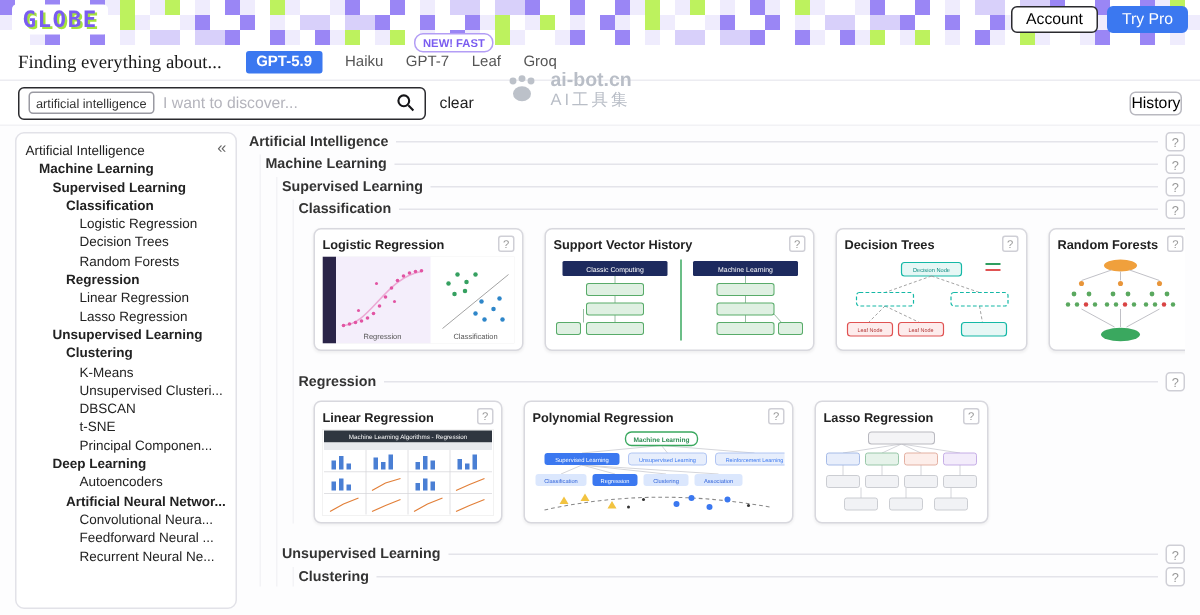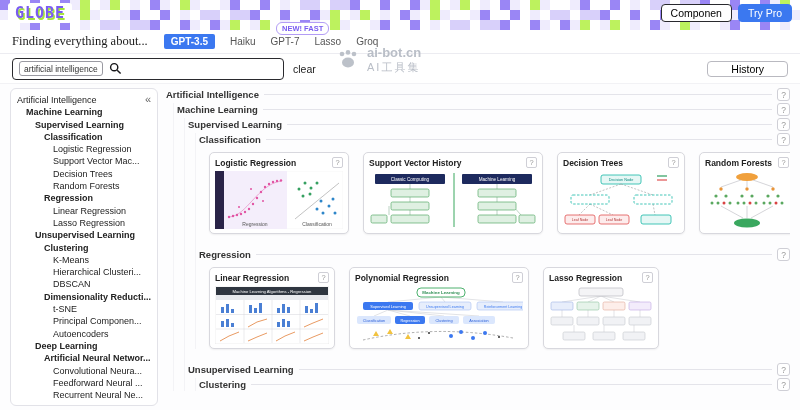--- a/index.html
+++ b/index.html
@@ -29,21 +29,21 @@
   .wm-name{font-size:13px;font-weight:bold;color:#b9bec7}
   .wm-cn{font-size:11px;letter-spacing:2px;color:#b9bec7}
 
   
   .searchrow{position:relative;height:30px;background:#fff;display:flex;align-items:center;padding:0 12px;border-bottom:1px solid #f2f2f5}
   .searchbox{display:flex;align-items:center;width:272px;height:22px;border:1.5px solid #2a2a2e;border-radius:4px;padding:0 6px;gap:6px;background:#fff}
   .chip{border:1px solid #9a9aa2;border-radius:3px;font-size:8.5px;color:#333;padding:1.5px 4px;white-space:nowrap;cursor:pointer}
   .search-input{flex:1;border:none;outline:none;font-size:10.5px;color:#333;min-width:20px;background:transparent;font-family:"Liberation Sans",sans-serif}
   .search-input::placeholder{color:#b4b4bc}
   .clear{font-size:10.5px;color:#222;margin-left:9px;cursor:pointer}
-  .btn.history{margin-left:auto;border:1px solid #b9b9c0;font-size:10.5px;padding:1px 23px}
+  .btn.history{margin-left:auto;border:1px solid #b9b9c0;font-size:10.5px;padding:1px 0}
 
   
   .body{display:flex;align-items:flex-start;height:326px}
   .sidebar{position:relative;width:148px;margin:4px 0 0 10px;border:1px solid #e2e2e8;border-radius:6px;background:#fff;padding:5px 4px;height:318px;overflow:hidden;flex:none}
   .tree-item{font-size:9px;color:#222;line-height:12.3px;white-space:nowrap;overflow:hidden;cursor:pointer}
   .tree-item.bold{font-weight:bold}
   .collapse{position:absolute;right:6px;top:5px;color:#666;font-size:11px;cursor:pointer;line-height:1}
   .content{flex:1;margin:4px 10px 0 8px;height:322px;overflow:hidden;position:relative}
 
   .sec-head{display:flex;align-items:center;height:13px;margin-bottom:2px}
@@ -304,32 +304,32 @@
         <div style="background: rgb(154, 134, 245);"></div>
         <div style="background: rgb(255, 255, 255);"></div>
         <div style="background: rgb(255, 255, 255);"></div>
         <div style="background: rgb(154, 134, 245);"></div>
         <div style="background: rgb(255, 255, 255);"></div>
         <div style="background: rgb(239, 236, 253);"></div>
         <div style="background: rgb(255, 255, 255);"></div>
       </div>
     <div class="logo">GLOBE</div>
     <div class="top-actions">
-      <button class="btn">Componen</button>
+      <button class="btn">Account</button>
       <button class="btn trypro">Try Pro</button>
     </div>
   </header>
 
   <div class="modelbar">
     <span class="finding">Finding everything about...</span>
     <div class="models">
-      <span class="model selected">GPT-3.5</span>
+      <span class="model selected">GPT-5.9</span>
       <span class="model">Haiku</span>
       <span class="model">GPT-7</span>
-      <span class="model">Lasso</span>
+      <span class="model">Leaf</span>
       <span class="model">Groq</span>
     </div>
     <span class="newbadge">NEW! FAST</span>
   </div>
 
   <div class="watermark">
     <svg width="24" height="22" viewBox="0 0 24 22">
       <circle cx="6" cy="5" r="2.3" fill="#bcc1c9"></circle>
       <circle cx="12" cy="3.4" r="2.3" fill="#bcc1c9"></circle>
       <circle cx="18" cy="5" r="2.3" fill="#bcc1c9"></circle>
@@ -337,55 +337,54 @@
     </svg>
     <div class="wm-txt">
       <span class="wm-name">ai-bot.cn</span>
       <span class="wm-cn">AI工具集</span>
     </div>
   </div>
 
   <div class="searchrow">
     <div class="searchbox">
       <span class="chip">artificial intelligence</span>
+      <input class="search-input" placeholder="I want to discover..." style="">
       <svg width="13" height="13" viewBox="0 0 13 13">
         <circle cx="5.2" cy="5.2" r="3.6" fill="none" stroke="#151518" stroke-width="1.4"></circle>
         <line x1="8.2" y1="8.2" x2="11.6" y2="11.6" stroke="#151518" stroke-width="1.4"></line>
       </svg>
     </div>
     <span class="clear">clear</span>
     <button class="btn history">History</button>
   </div>
 
   <div class="body">
 
     <aside class="sidebar">
       <span class="collapse">«</span>
       <div id="tree">
           <div class="tree-item" style="padding-left: 2px;">Artificial Intelligence</div>
           <div class="tree-item bold" style="padding-left: 11px;">Machine Learning</div>
           <div class="tree-item bold" style="padding-left: 20px;">Supervised Learning</div>
           <div class="tree-item bold" style="padding-left: 29px;">Classification</div>
           <div class="tree-item" style="padding-left: 38px;">Logistic Regression</div>
-          <div class="tree-item" style="padding-left: 38px;">Support Vector Mac...</div>
           <div class="tree-item" style="padding-left: 38px;">Decision Trees</div>
           <div class="tree-item" style="padding-left: 38px;">Random Forests</div>
           <div class="tree-item bold" style="padding-left: 29px;">Regression</div>
           <div class="tree-item" style="padding-left: 38px;">Linear Regression</div>
           <div class="tree-item" style="padding-left: 38px;">Lasso Regression</div>
           <div class="tree-item bold" style="padding-left: 20px;">Unsupervised Learning</div>
           <div class="tree-item bold" style="padding-left: 29px;">Clustering</div>
           <div class="tree-item" style="padding-left: 38px;">K-Means</div>
-          <div class="tree-item" style="padding-left: 38px;">Hierarchical Clusteri...</div>
+          <div class="tree-item" style="padding-left: 38px;">Unsupervised Clusteri...</div>
           <div class="tree-item" style="padding-left: 38px;">DBSCAN</div>
-          <div class="tree-item bold" style="padding-left: 29px;">Dimensionality Reducti...</div>
           <div class="tree-item" style="padding-left: 38px;">t-SNE</div>
           <div class="tree-item" style="padding-left: 38px;">Principal Componen...</div>
+          <div class="tree-item bold" style="padding-left: 20px;">Deep Learning</div>
           <div class="tree-item" style="padding-left: 38px;">Autoencoders</div>
-          <div class="tree-item bold" style="padding-left: 20px;">Deep Learning</div>
           <div class="tree-item bold" style="padding-left: 29px;">Artificial Neural Networ...</div>
           <div class="tree-item" style="padding-left: 38px;">Convolutional Neura...</div>
           <div class="tree-item" style="padding-left: 38px;">Feedforward Neural ...</div>
           <div class="tree-item" style="padding-left: 38px;">Recurrent Neural Ne...</div>
         </div>
     </aside>
 
     <main class="content">
 
       <div class="sec">

